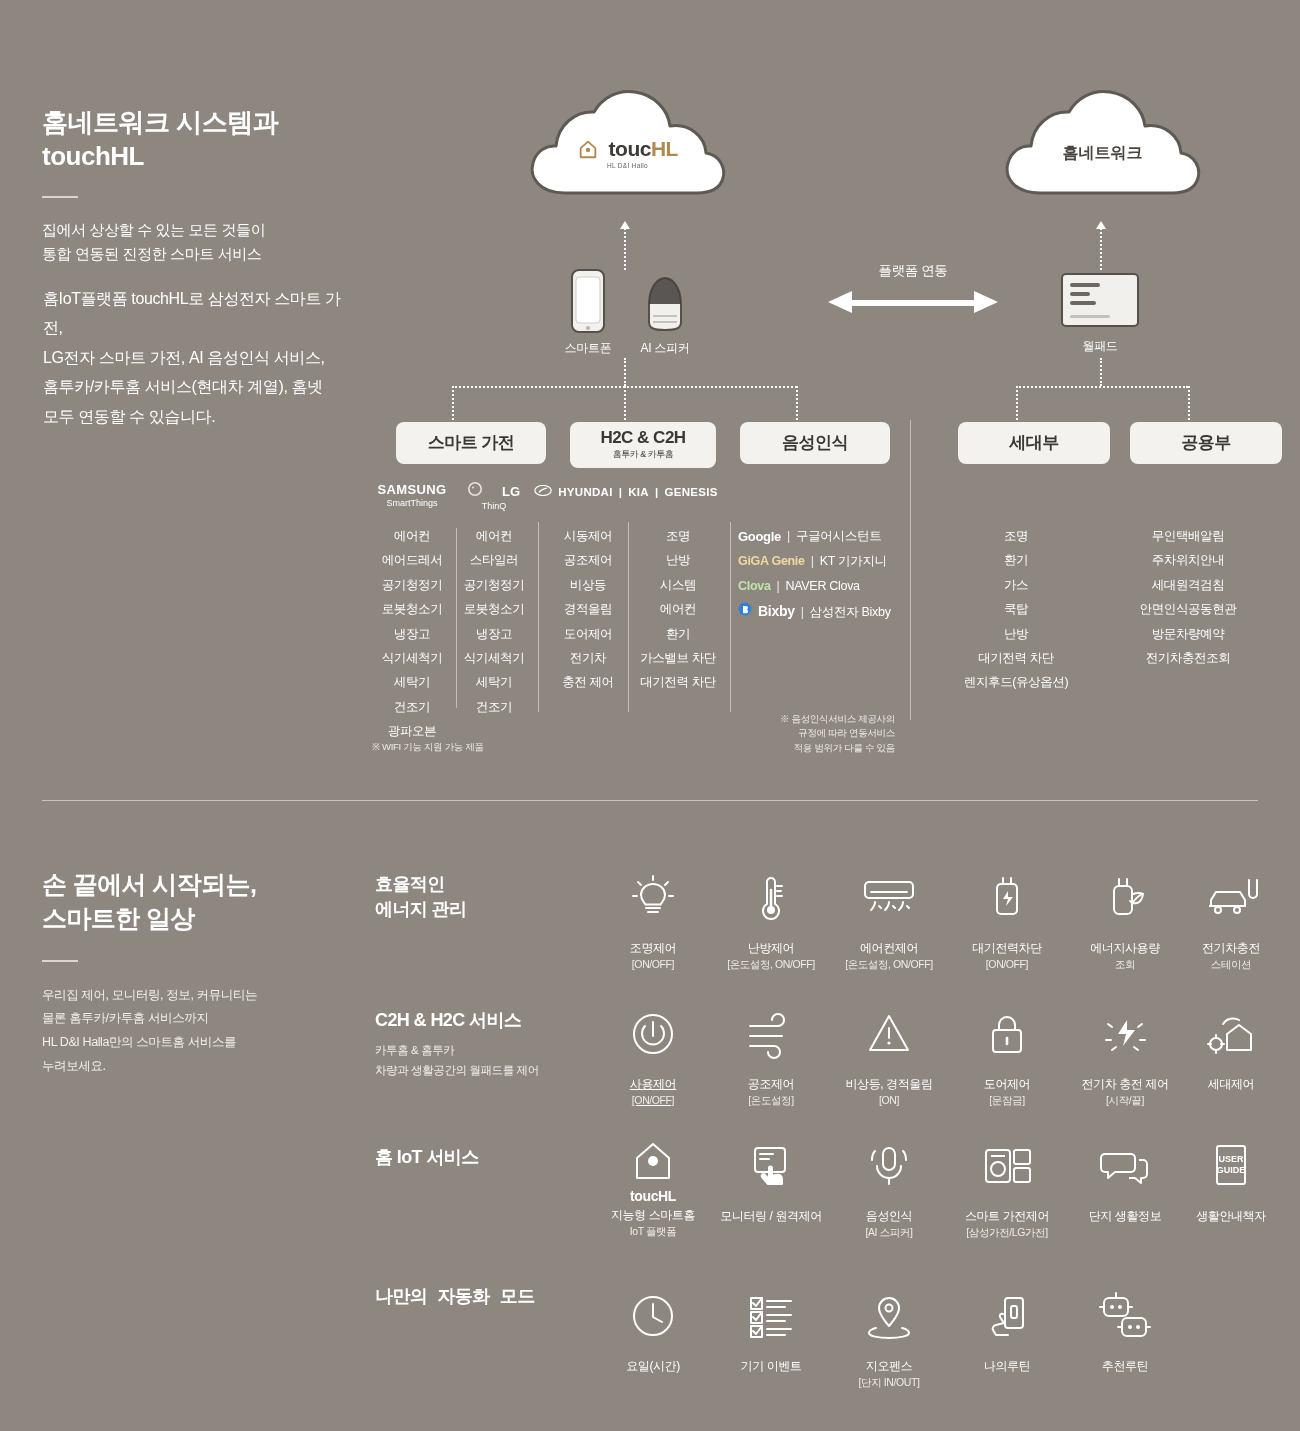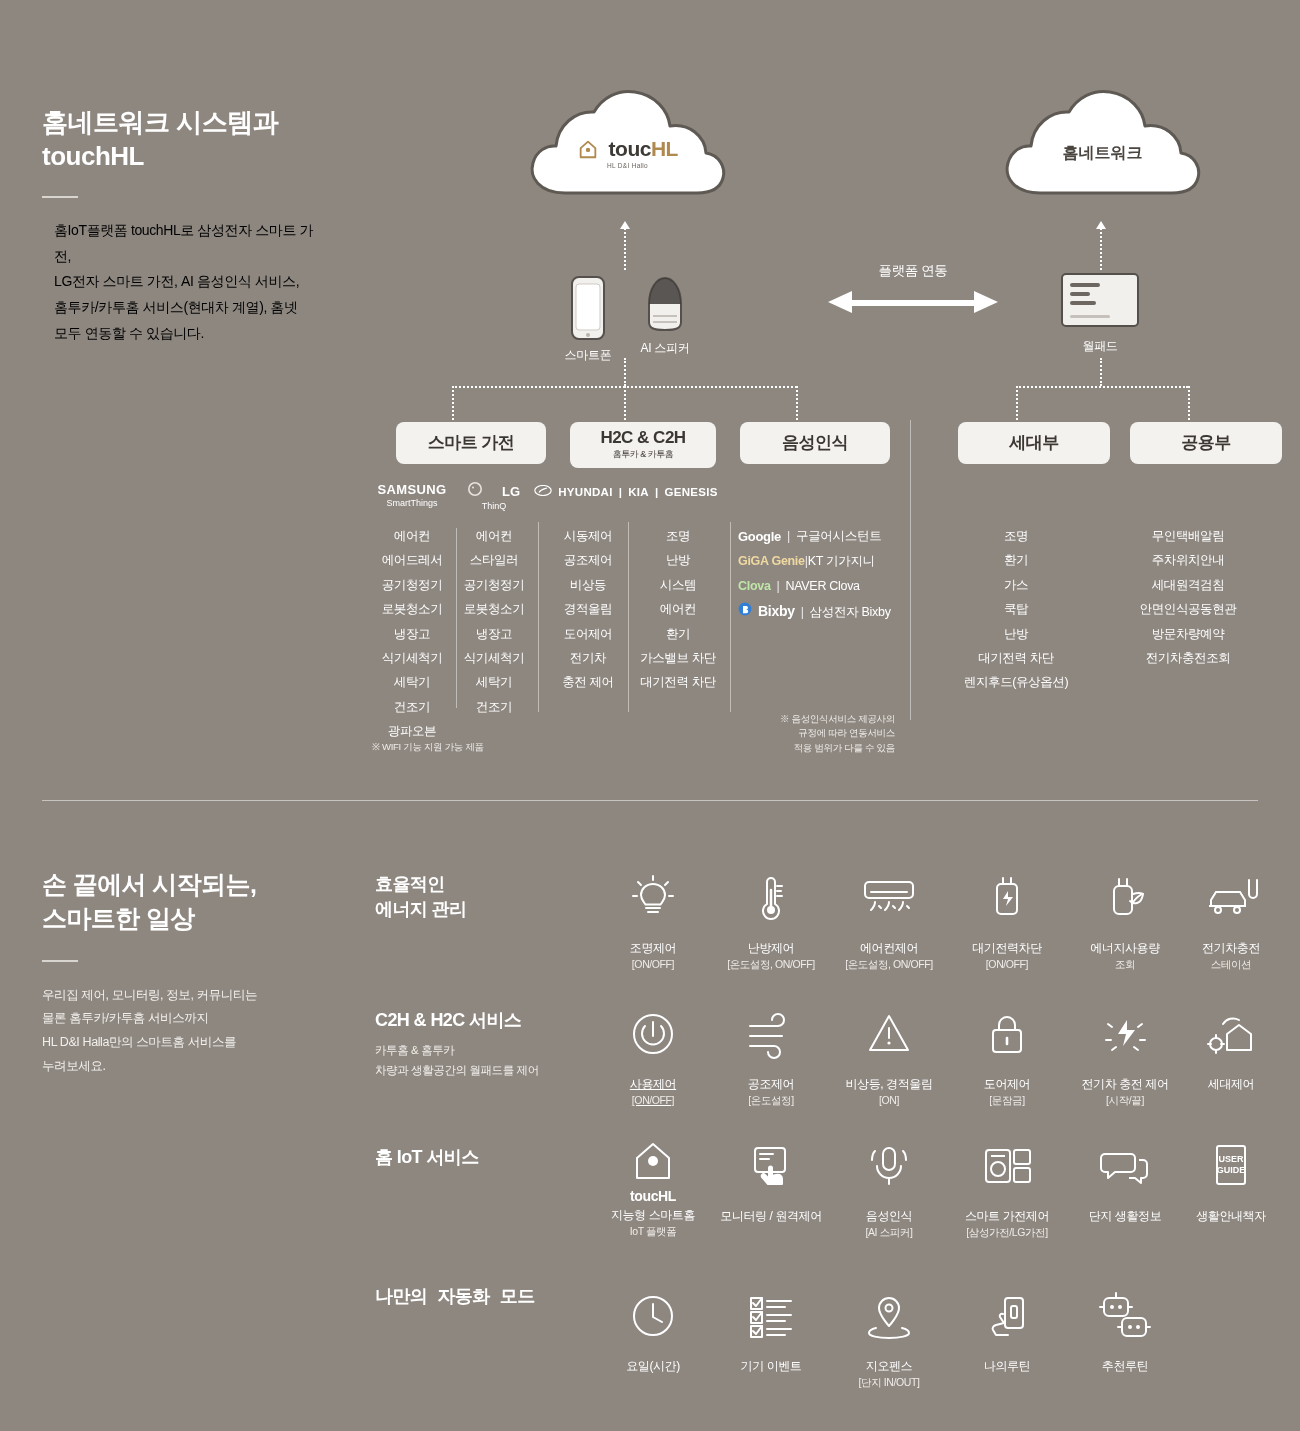--- a/index.html
+++ b/index.html
@@ -15,21 +15,21 @@
   .page { position:relative; width:1300px; height:1431px; }
 
   
   .intro { position:absolute; left:42px; top:105px; width:300px; }
   .intro h1 {
     font-size:26px; font-weight:bold; line-height:1.32; margin:0;
     letter-spacing:-0.5px; color:#fff;
   }
   .intro .rule { width:36px; height:2px; background:#d8d4cf; margin:22px 0 20px 0; }
   .intro .lead { font-size:15px; line-height:1.6; letter-spacing:-0.4px; margin:0 0 18px 0; }
-  .intro .desc { font-size:14px; line-height:1.85; letter-spacing:-0.4px; color:#000000; margin:12px; }
+  .intro .desc { font-size:16px; line-height:1.85; letter-spacing:-0.4px; color:#ffffff; margin:1px; }
 
   
   .cloud { position:absolute; }
   .cloud svg { display:block; }
   .cloud .cloud-label {
     position:absolute; left:0; right:0; text-align:center;
     font-size:16px; font-weight:bold; color:#4b4540;
   }
   #cloud-touchhl { left:525px; top:85px; width:205px; height:120px; }
   #cloud-home    { left:1000px; top:85px; width:205px; height:120px; }
@@ -120,20 +120,24 @@
 <body>
 
 <div class="page">
 
   <div class="intro">
     <h1>
       <span>홈네트워크 시스템과</span><br>
       <span>touchHL</span>
     </h1>
     <div class="rule"></div>
+    <div class="lead">
+      <span>집에서 상상할 수 있는 모든 것들이</span><br>
+      <span>통합 연동된 진정한 스마트 서비스</span>
+    </div>
     <div class="desc">
       <span>홈IoT플랫폼 touchHL로 삼성전자 스마트 가전,</span><br>
       <span>LG전자 스마트 가전, AI 음성인식 서비스,</span><br>
       <span>홈투카/카투홈 서비스(현대차 계열), 홈넷</span><br>
       <span>모두 연동할 수 있습니다.</span>
     </div>
   </div>
 
   <div class="cloud" id="cloud-touchhl">
     <svg width="205" height="120" viewBox="0 0 205 120" aria-hidden="true">
@@ -160,21 +164,21 @@
 
   <div class="up-arrow" style="left:624px; top:228px; height:42px;">
     <div class="head"></div>
     <div class="shaft"></div>
   </div>
   <div class="up-arrow" style="left:1100px; top:228px; height:42px;">
     <div class="head"></div>
     <div class="shaft"></div>
   </div>
 
-  <div class="devices" style="left:558px; top:275px; width:60px;">
+  <div class="devices" style="left:558px; top:268px; width:60px;">
     <div style="display:flex;justify-content:center;">
       <svg width="36" height="66" viewBox="0 0 36 66">
           <rect x="2" y="2" width="32" height="62" rx="7" fill="#f2f0ed" stroke="#55504b" stroke-width="2"></rect>
           <rect x="6" y="9" width="24" height="46" rx="3" fill="#fff" stroke="#cfcac4" stroke-width="1"></rect>
           <circle cx="18" cy="60" r="2" fill="#b9b3ad"></circle>
           <text x="18" y="26" font-size="5" text-anchor="middle" fill="#9b9views"></text>
         </svg>
     </div>
     <div class="dev-label">스마트폰</div>
   </div>
@@ -317,21 +321,21 @@
     <div>대기전력 차단</div>
   </div>
 
   <div class="vdiv" style="left:730px; top:522px; height:190px;"></div>
   <div style="position:absolute; left:738px; top:524px; width:156px;">
     <div class="vendor-line" style="display:flex;align-items:center;gap:6px;justify-content:flex-start;">
       <span style="font-weight:bold;font-size:13px;color:#fff;">Google</span>
       <span class="sep">|</span>
       <span>구글어시스턴트</span>
     </div>
-    <div class="vendor-line" style="display:flex;align-items:flex-start;">
+    <div class="vendor-line" style="display:flex;align-items:flex-start;gap:6px;">
       <span style="font-weight:bold;font-size:12.5px;color:#f0d9a0;">GiGA Genie</span>
       <span class="sep">|</span>
       <span>KT 기가지니</span>
     </div>
     <div class="vendor-line" style="display:flex;align-items:center;gap:6px;">
       <span style="font-weight:bold;font-size:12.5px;color:#bfe6a8;">Clova</span>
       <span class="sep">|</span>
       <span>NAVER Clova</span>
     </div>
     <div class="vendor-line" style="display:flex;align-items:center;gap:6px;">

